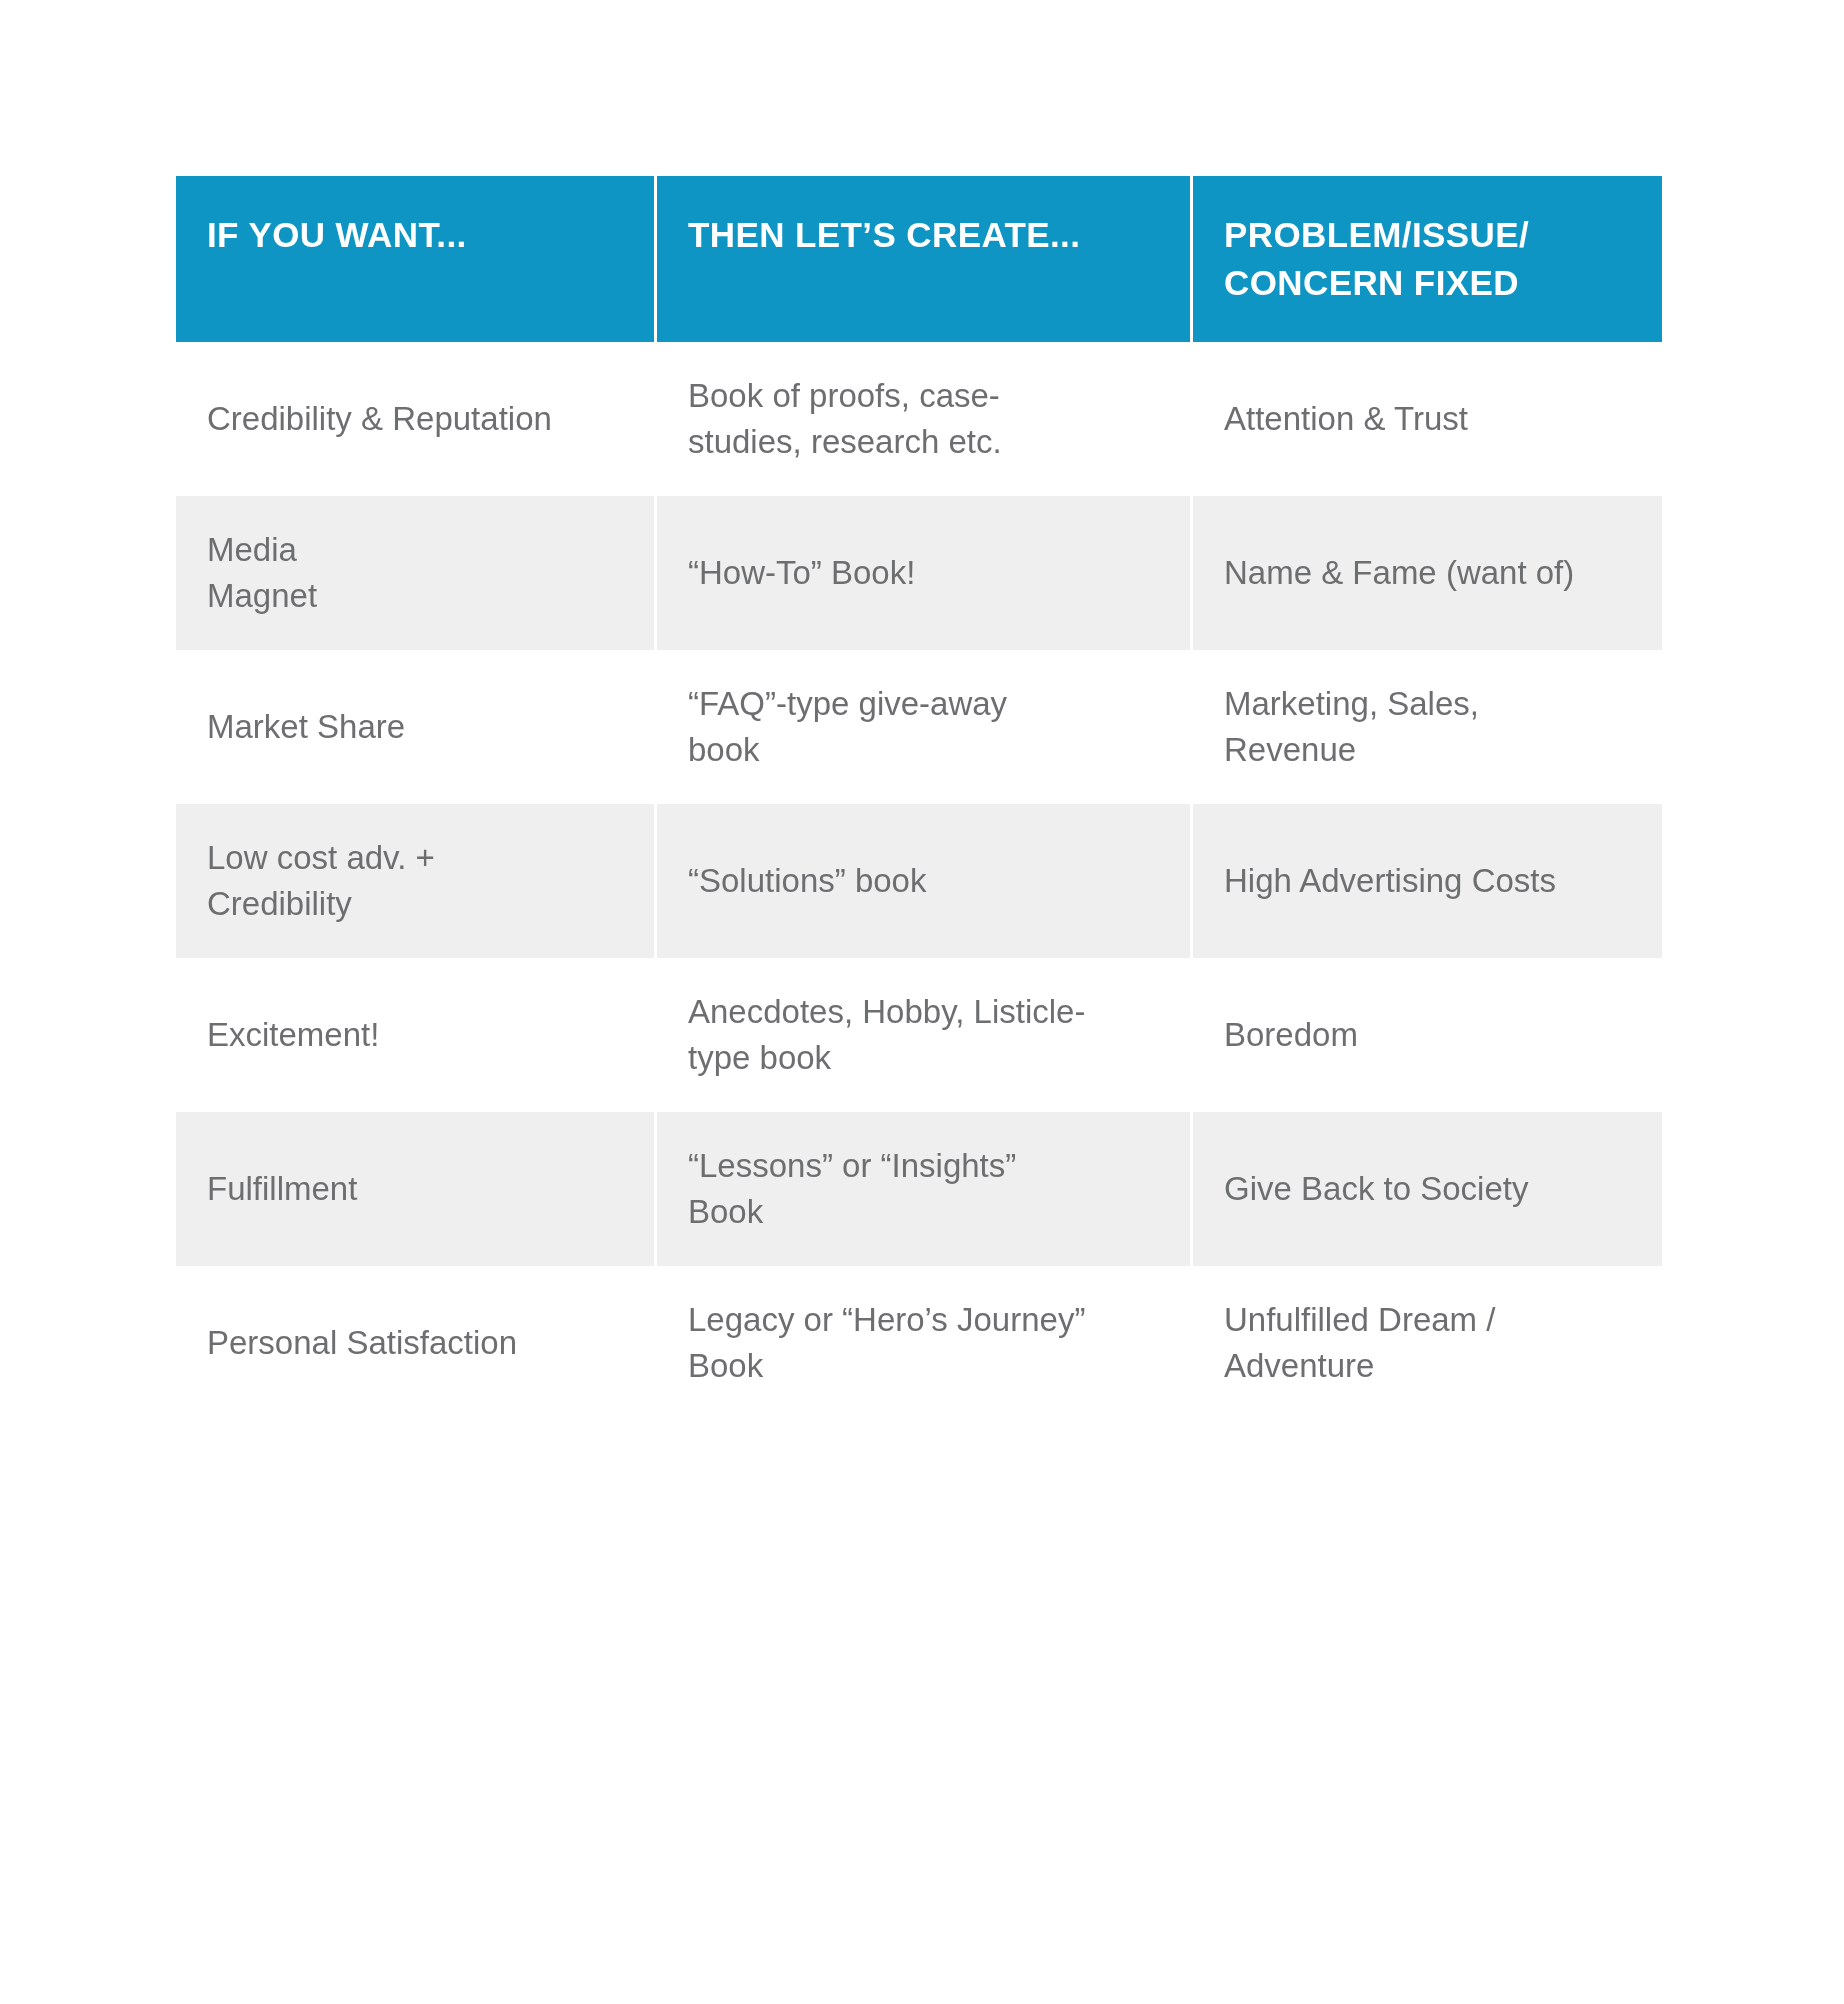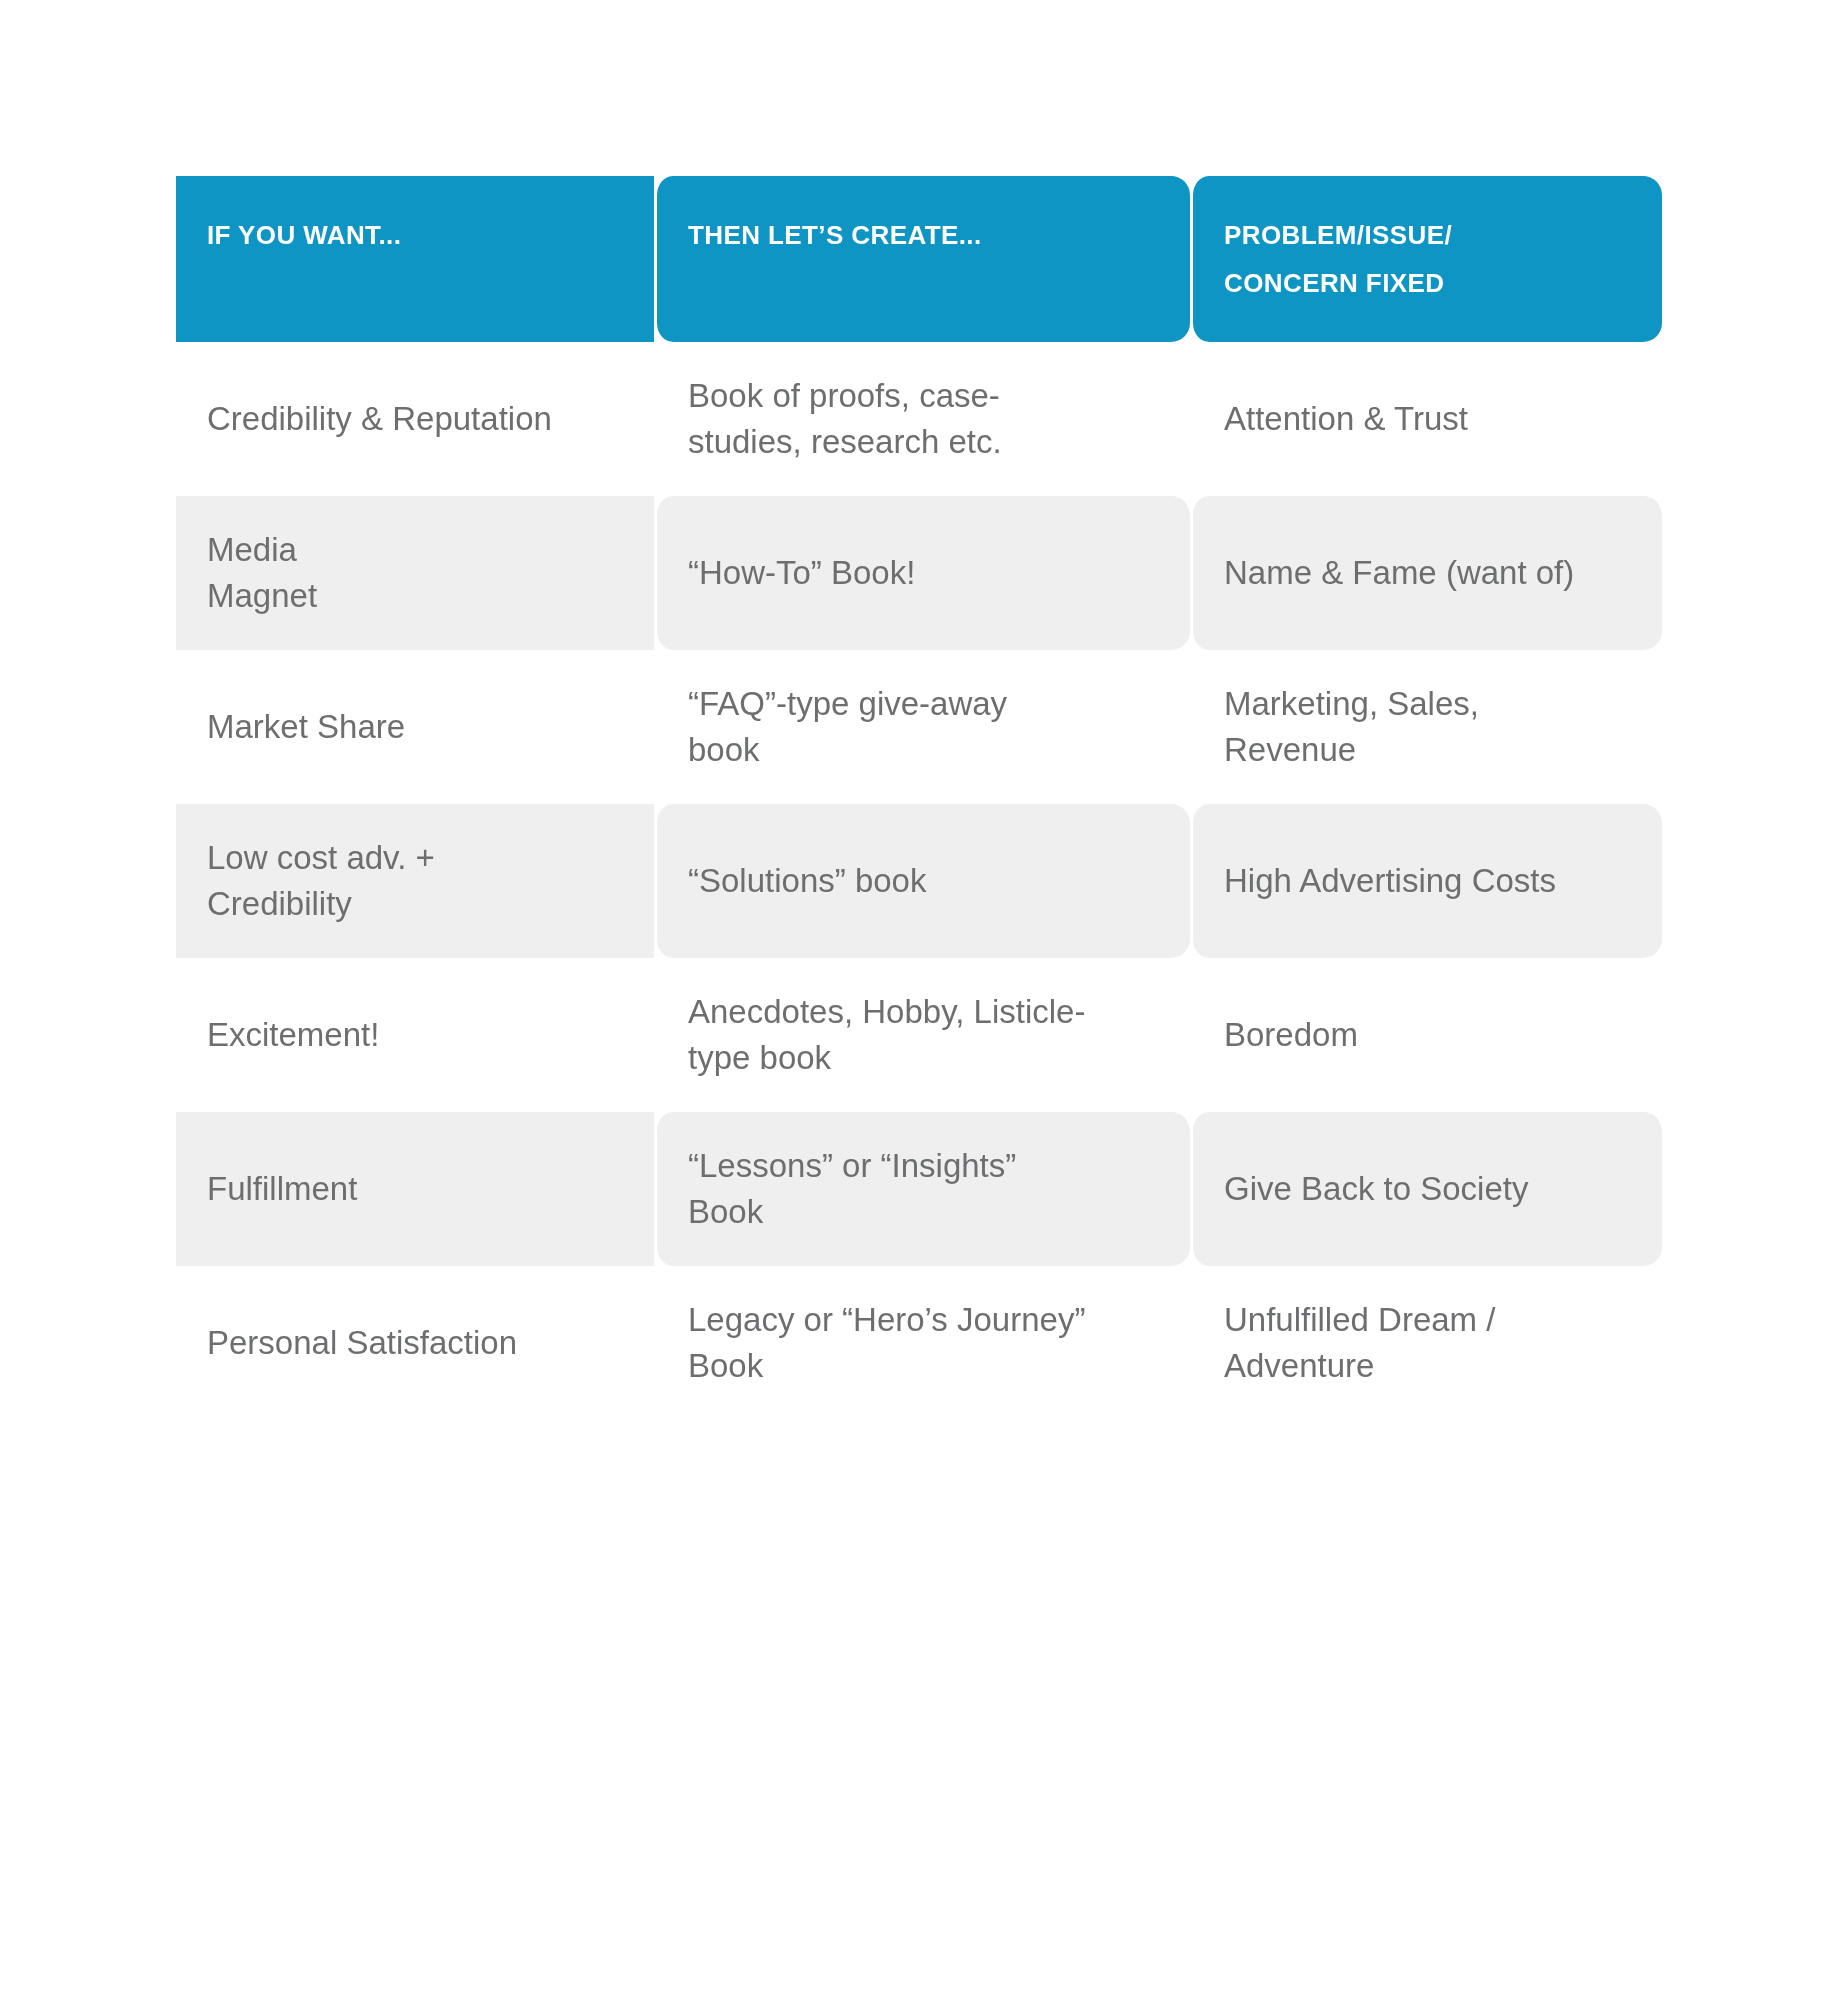--- a/index.html
+++ b/index.html
@@ -29,26 +29,25 @@
   table.compare th,
   table.compare td {
     box-sizing: border-box;
     text-align: left;
     white-space: pre-line;
   }
   
   table.compare th + th,
   table.compare td + td {
     border-left: 3.8px solid #ffffff;
-    border-radius: 19px;
   }
   thead th {
     background: var(--header_bg);
     color: var(--header_text);
-    font-size: 26px;
+    font-size: 35px;
     font-weight: bold;
     letter-spacing: 0.4px;
     line-height: 48px;
     vertical-align: top;
     padding: 35px 29px 35px 31px;
   }
   tbody td {
     color: var(--body_text);
     font-size: 33px;
     font-weight: normal;

